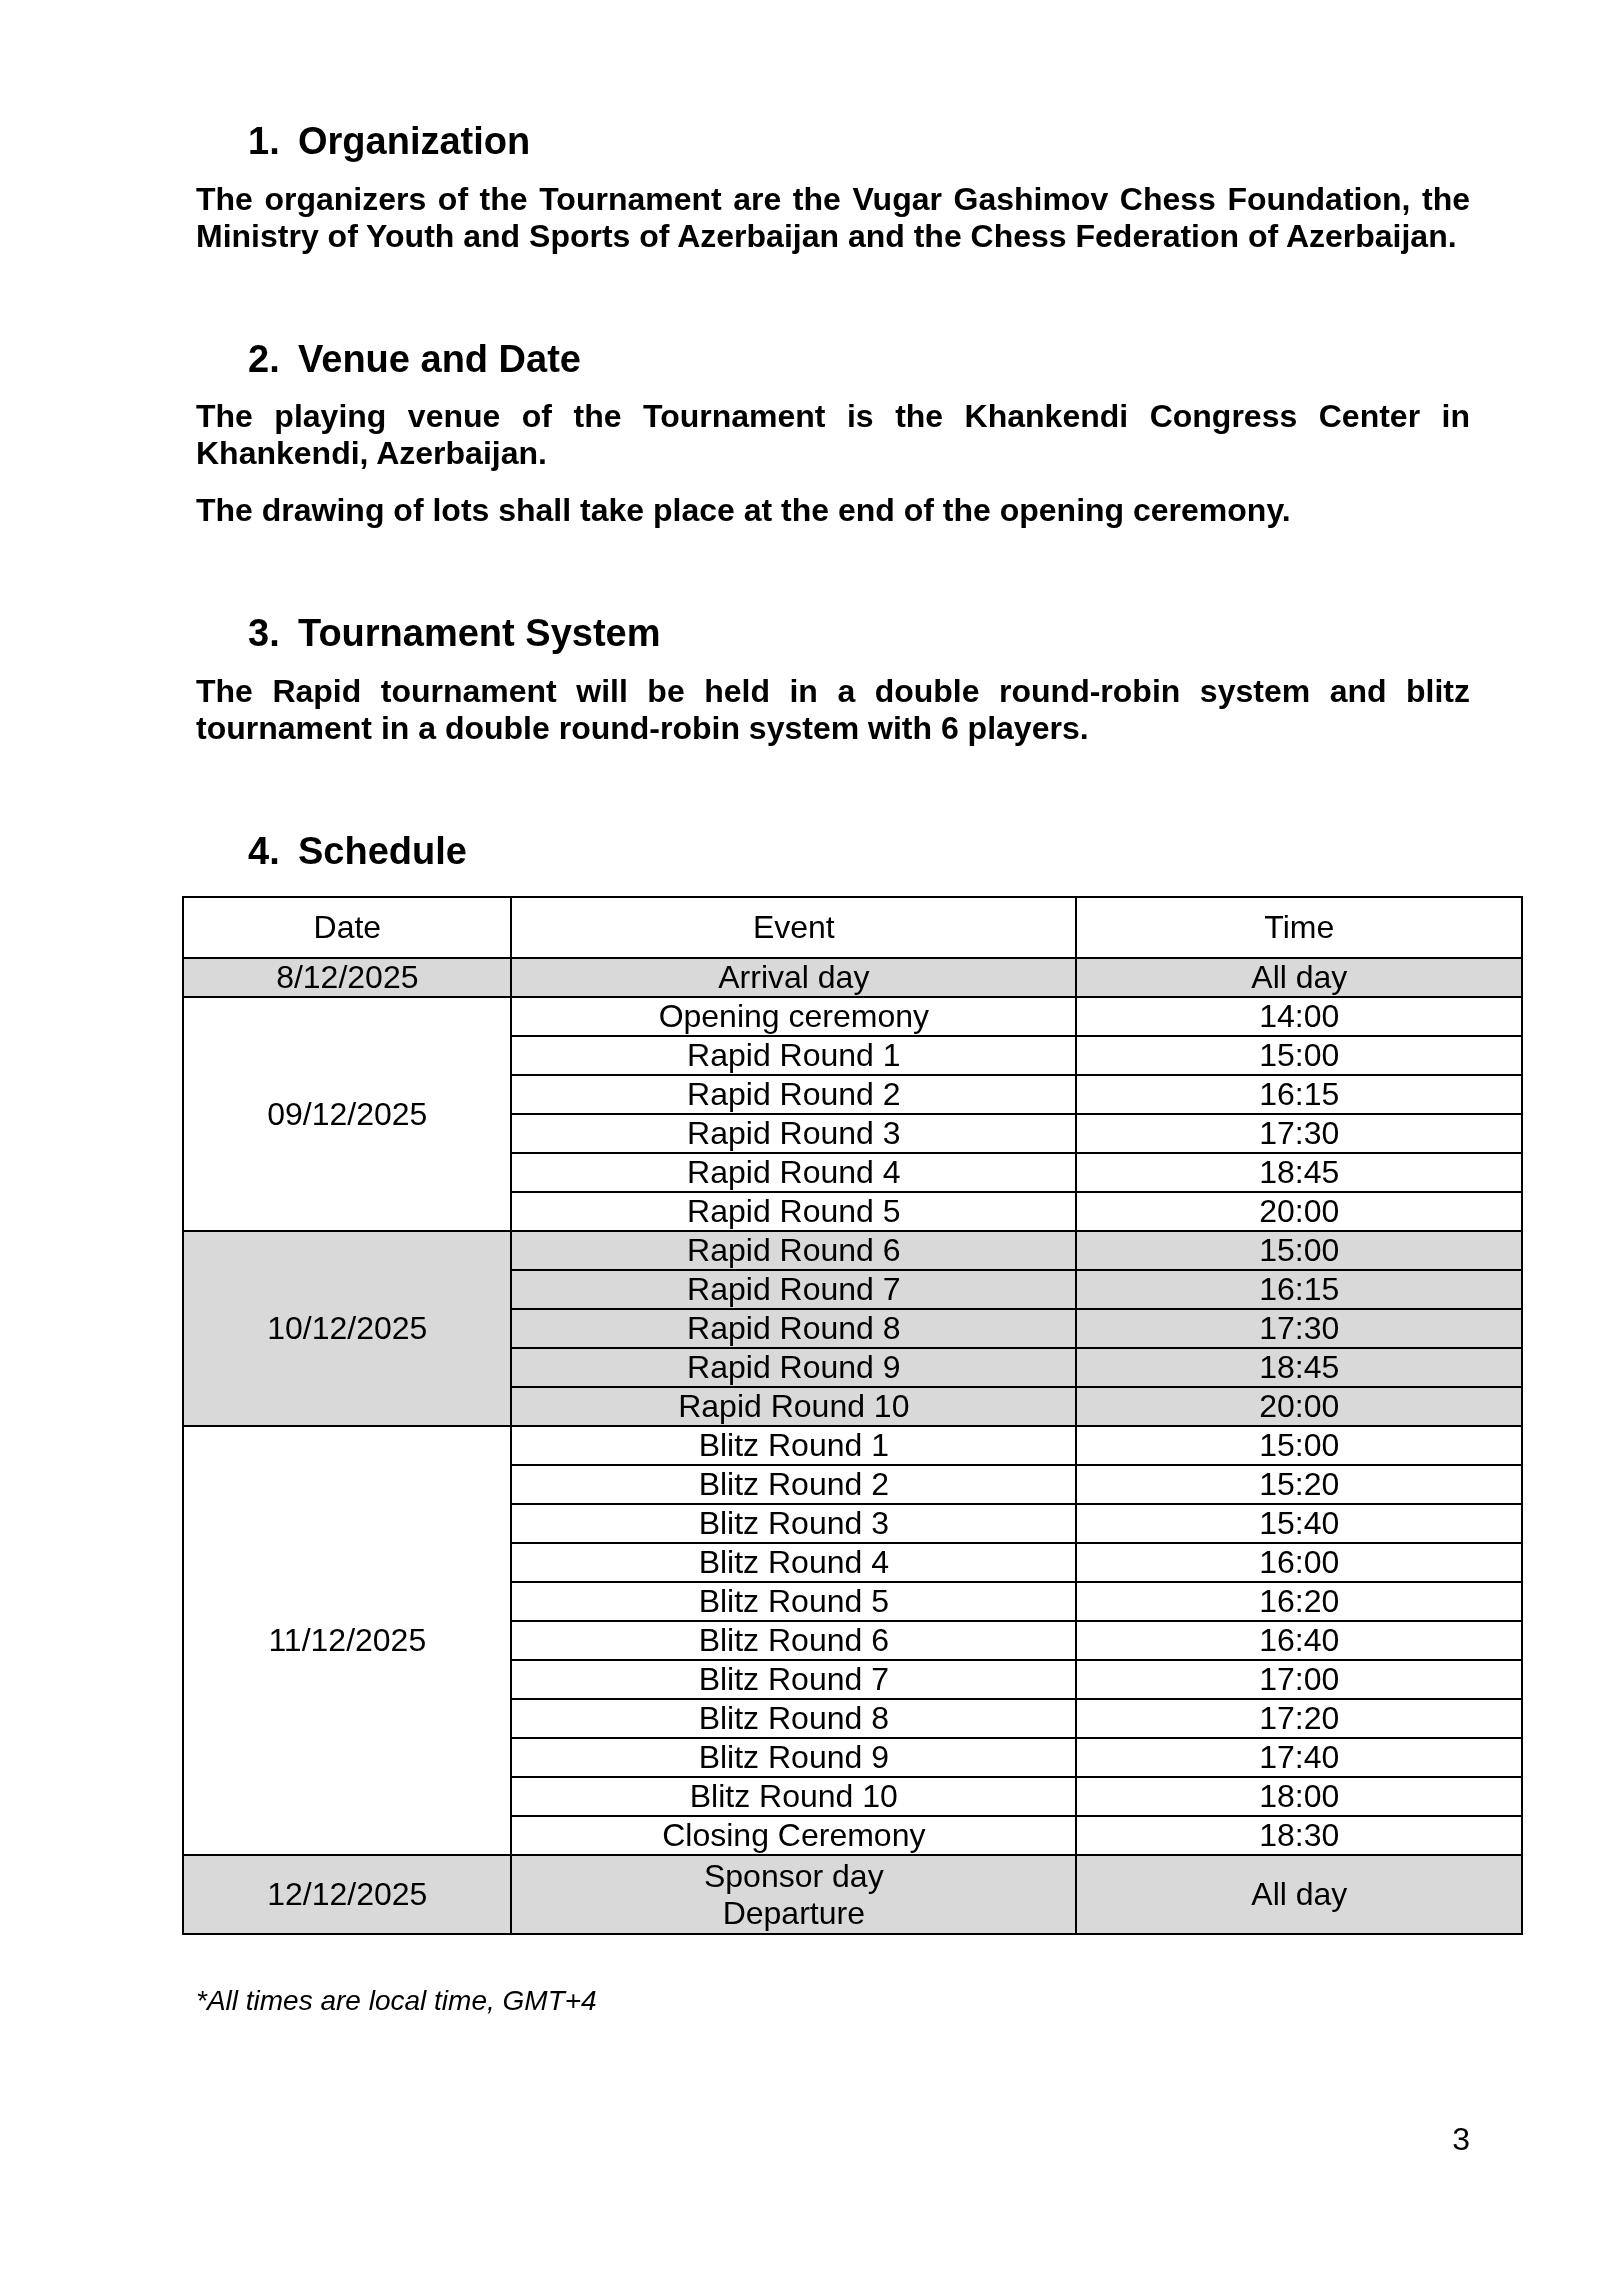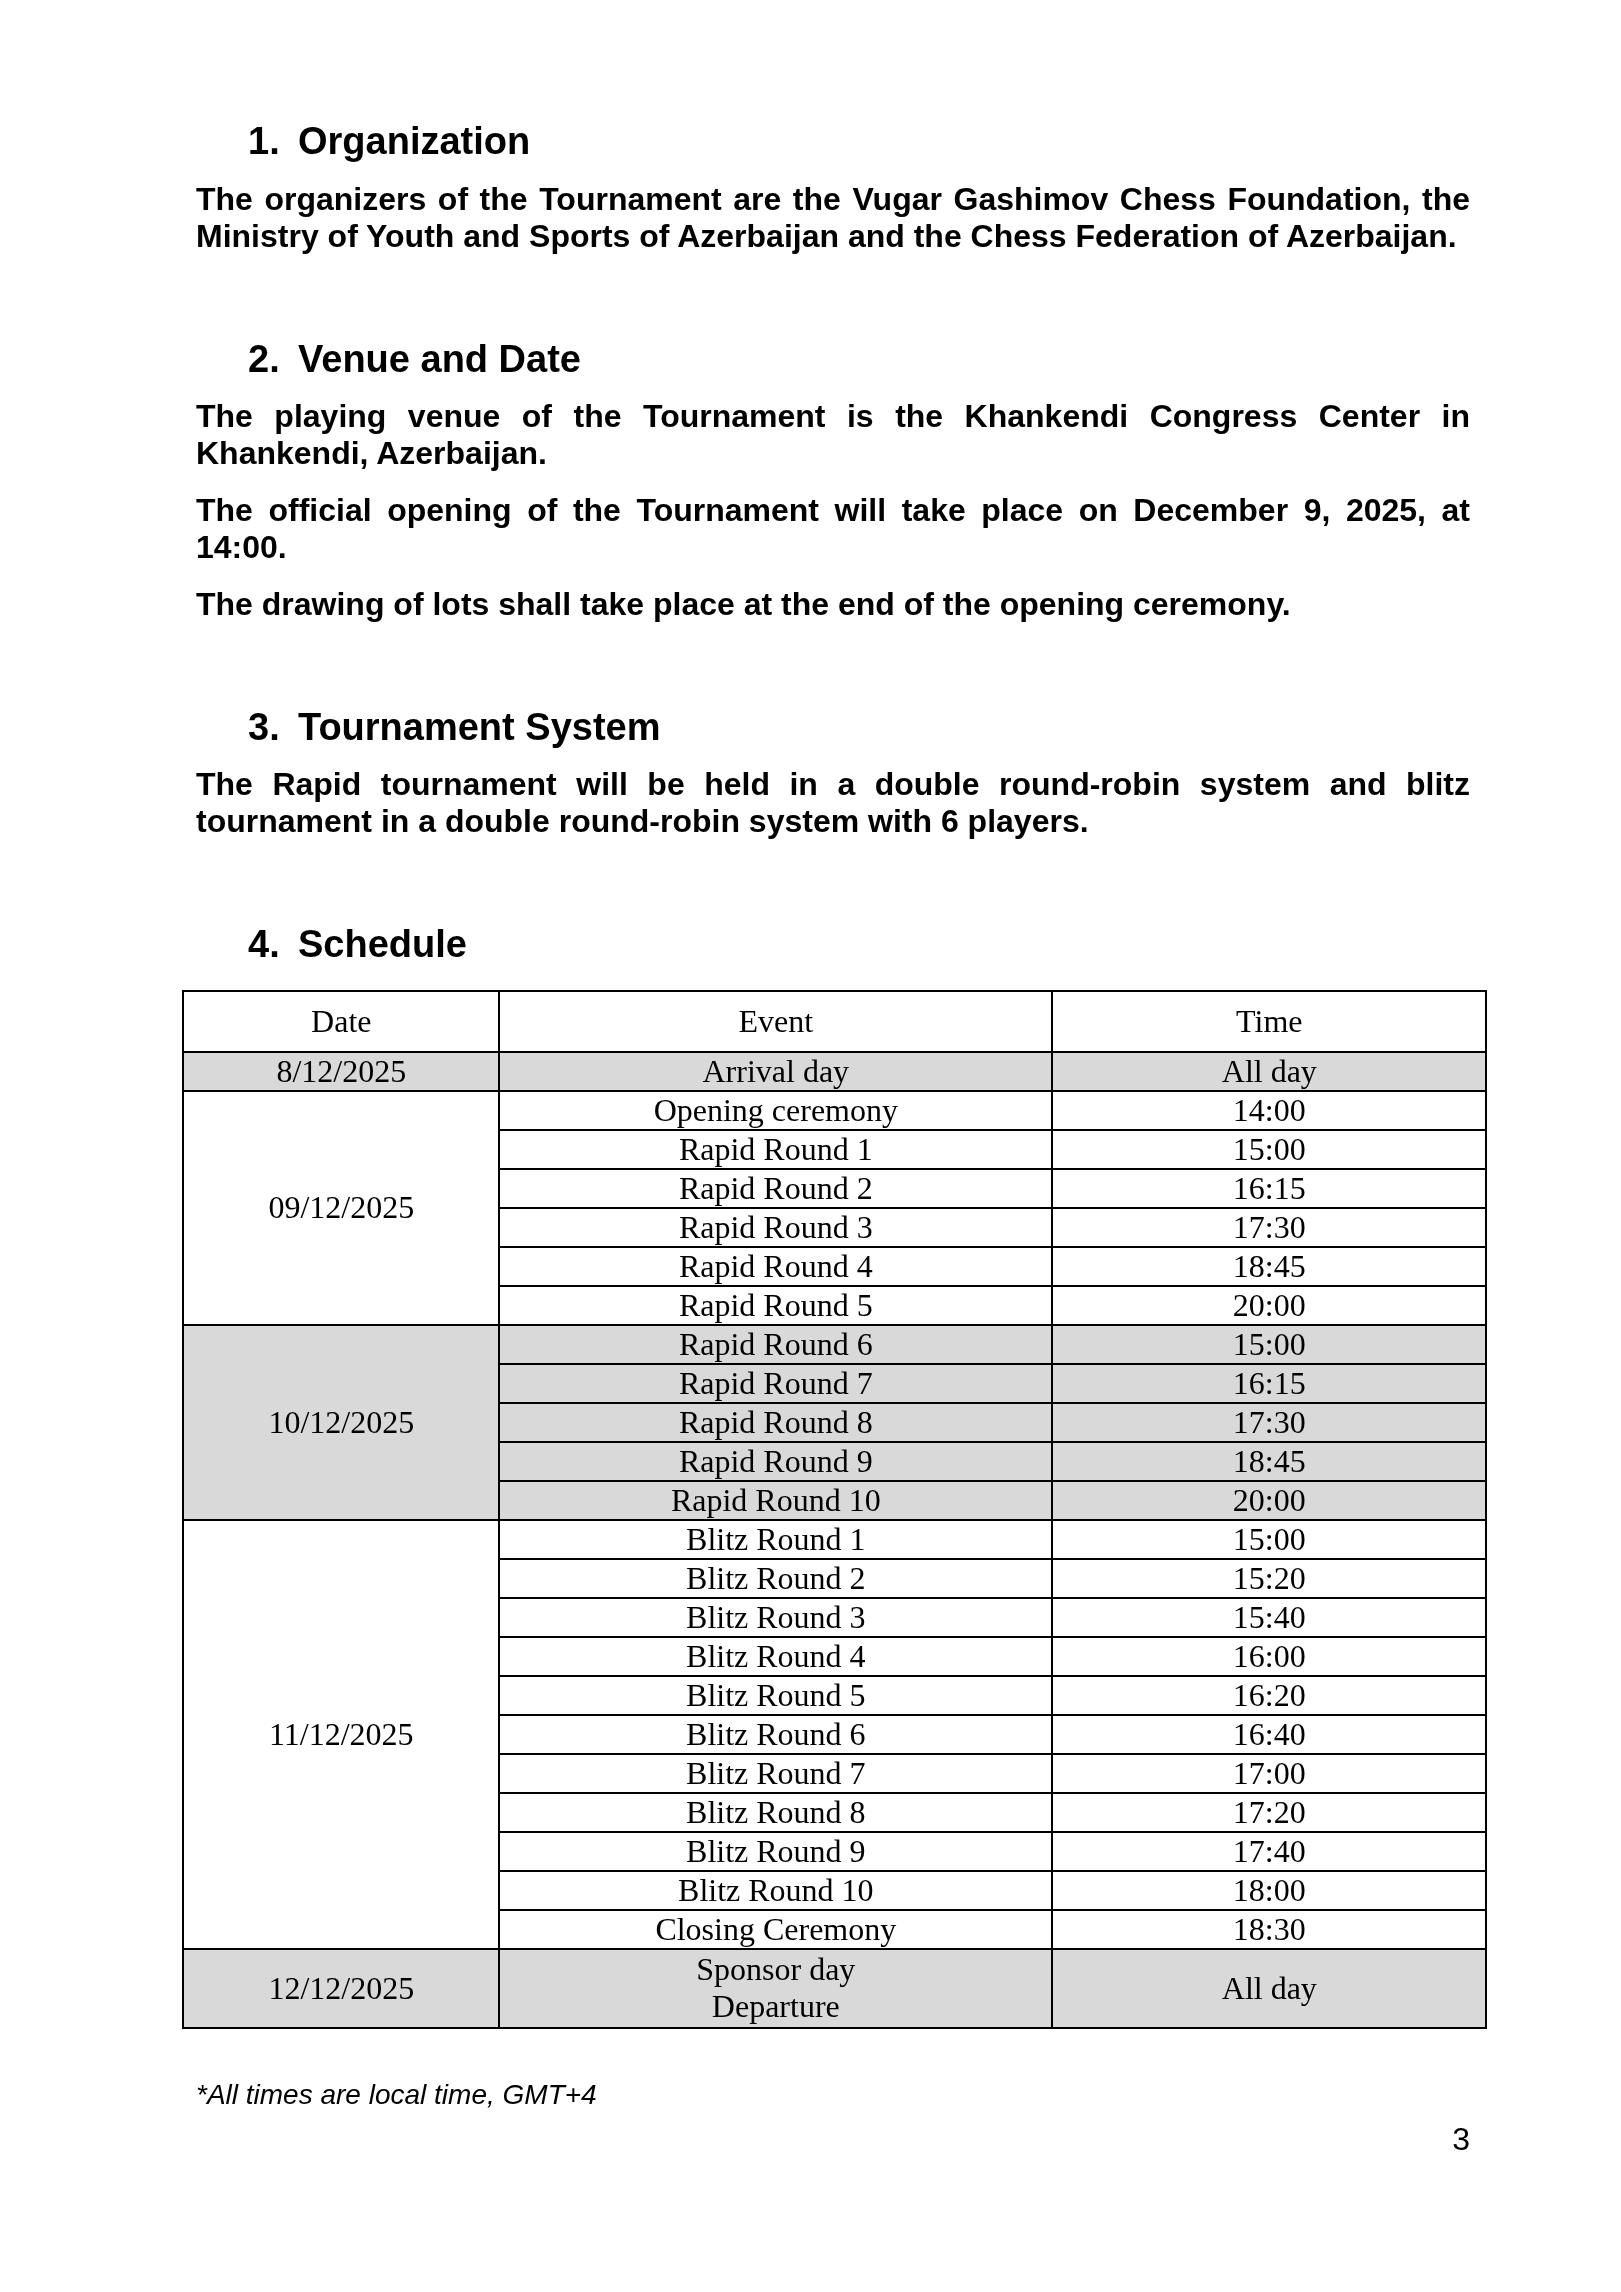--- a/index.html
+++ b/index.html
@@ -40,23 +40,22 @@
     margin:22.5px 0 0 -13.7px;
     width:1273px;
   }
   table.schedule th, table.schedule td{
     border:2px solid var(--border-color,#000);
     text-align:center;
     vertical-align:middle;
     font-size:32px;
     line-height:37px;
     font-weight:normal;
-    padding:0 4px;
+    padding:0 10px;
     overflow:hidden;
-    font-family:Liberation Serif, serif;
   }
   table.schedule th{height:59px;}
   td.data-row-cell{height:36px;margin-left:20px;}
   td.tall-row-cell{height:77px;}
   .col-date{width:306px;}
   .col-event{width:543px;border-radius:30px;}
   .col-time{width:424px;margin-left:45px;}
   td.shaded{background:var(--shading-color,#d9d9d9);}
   td.event-cell{white-space:pre-line;}
   
@@ -87,21 +86,20 @@
           <span>Organization</span>
         </div>
         <p class="body-par">The organizers of the Tournament are the Vugar Gashimov Chess Foundation, the Ministry of Youth and Sports of Azerbaijan and the Chess Federation of Azerbaijan.</p>
       </div>
       <div class="section">
         <div class="sec-heading">
           <span class="sec-num">2.</span>
           <span>Venue and Date</span>
         </div>
         <p class="body-par">The playing venue of the Tournament is the Khankendi Congress Center in Khankendi, Azerbaijan.</p>
-        <p class="body-par">The official opening of the Tournament will take place on December 9, 2025, at 14:00.</p>
         <p class="body-par">The drawing of lots shall take place at the end of the opening ceremony.</p>
       </div>
       <div class="section">
         <div class="sec-heading">
           <span class="sec-num">3.</span>
           <span>Tournament System</span>
         </div>
         <p class="body-par">The Rapid tournament will be held in a double round-robin system and blitz tournament in a double round-robin system with 6 players.</p>
       </div>
       <div class="section">

